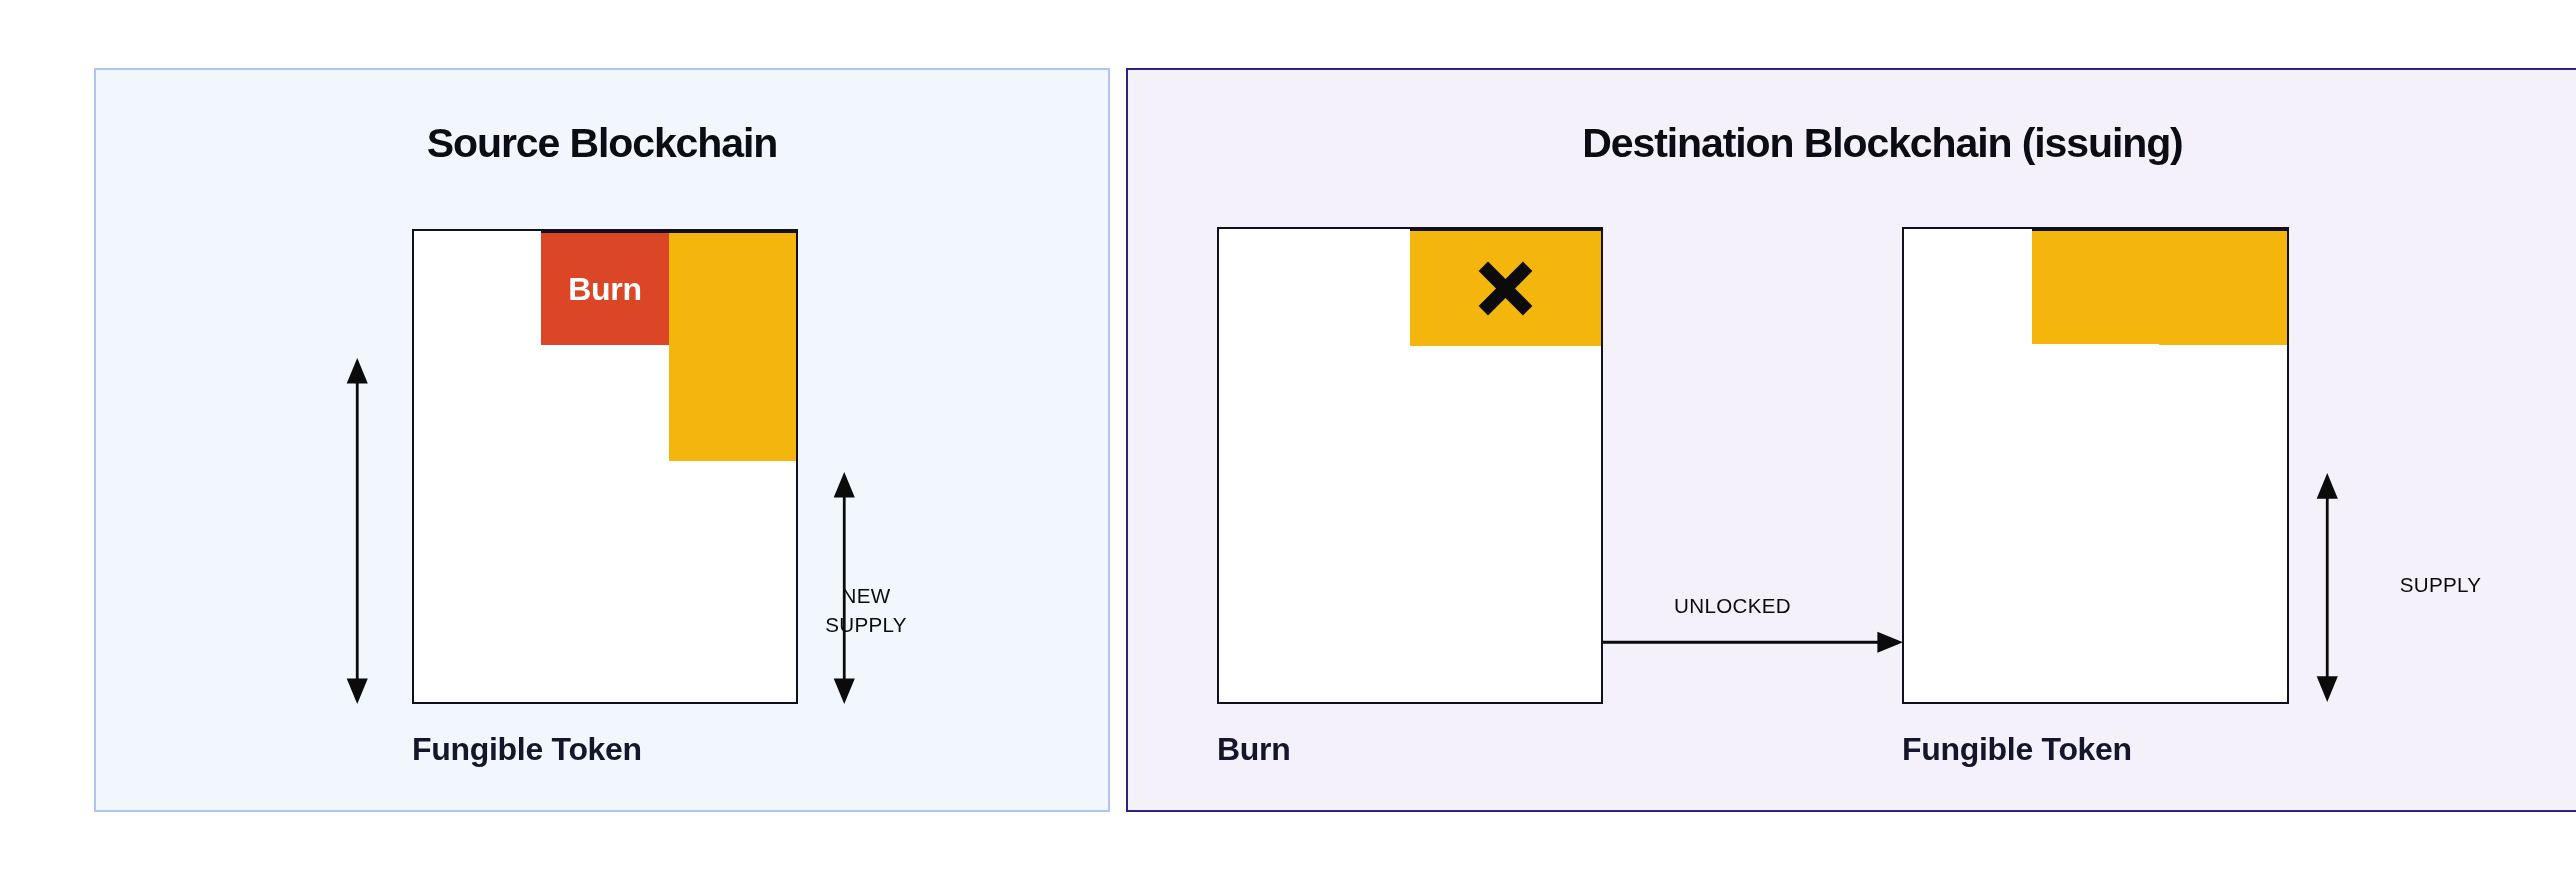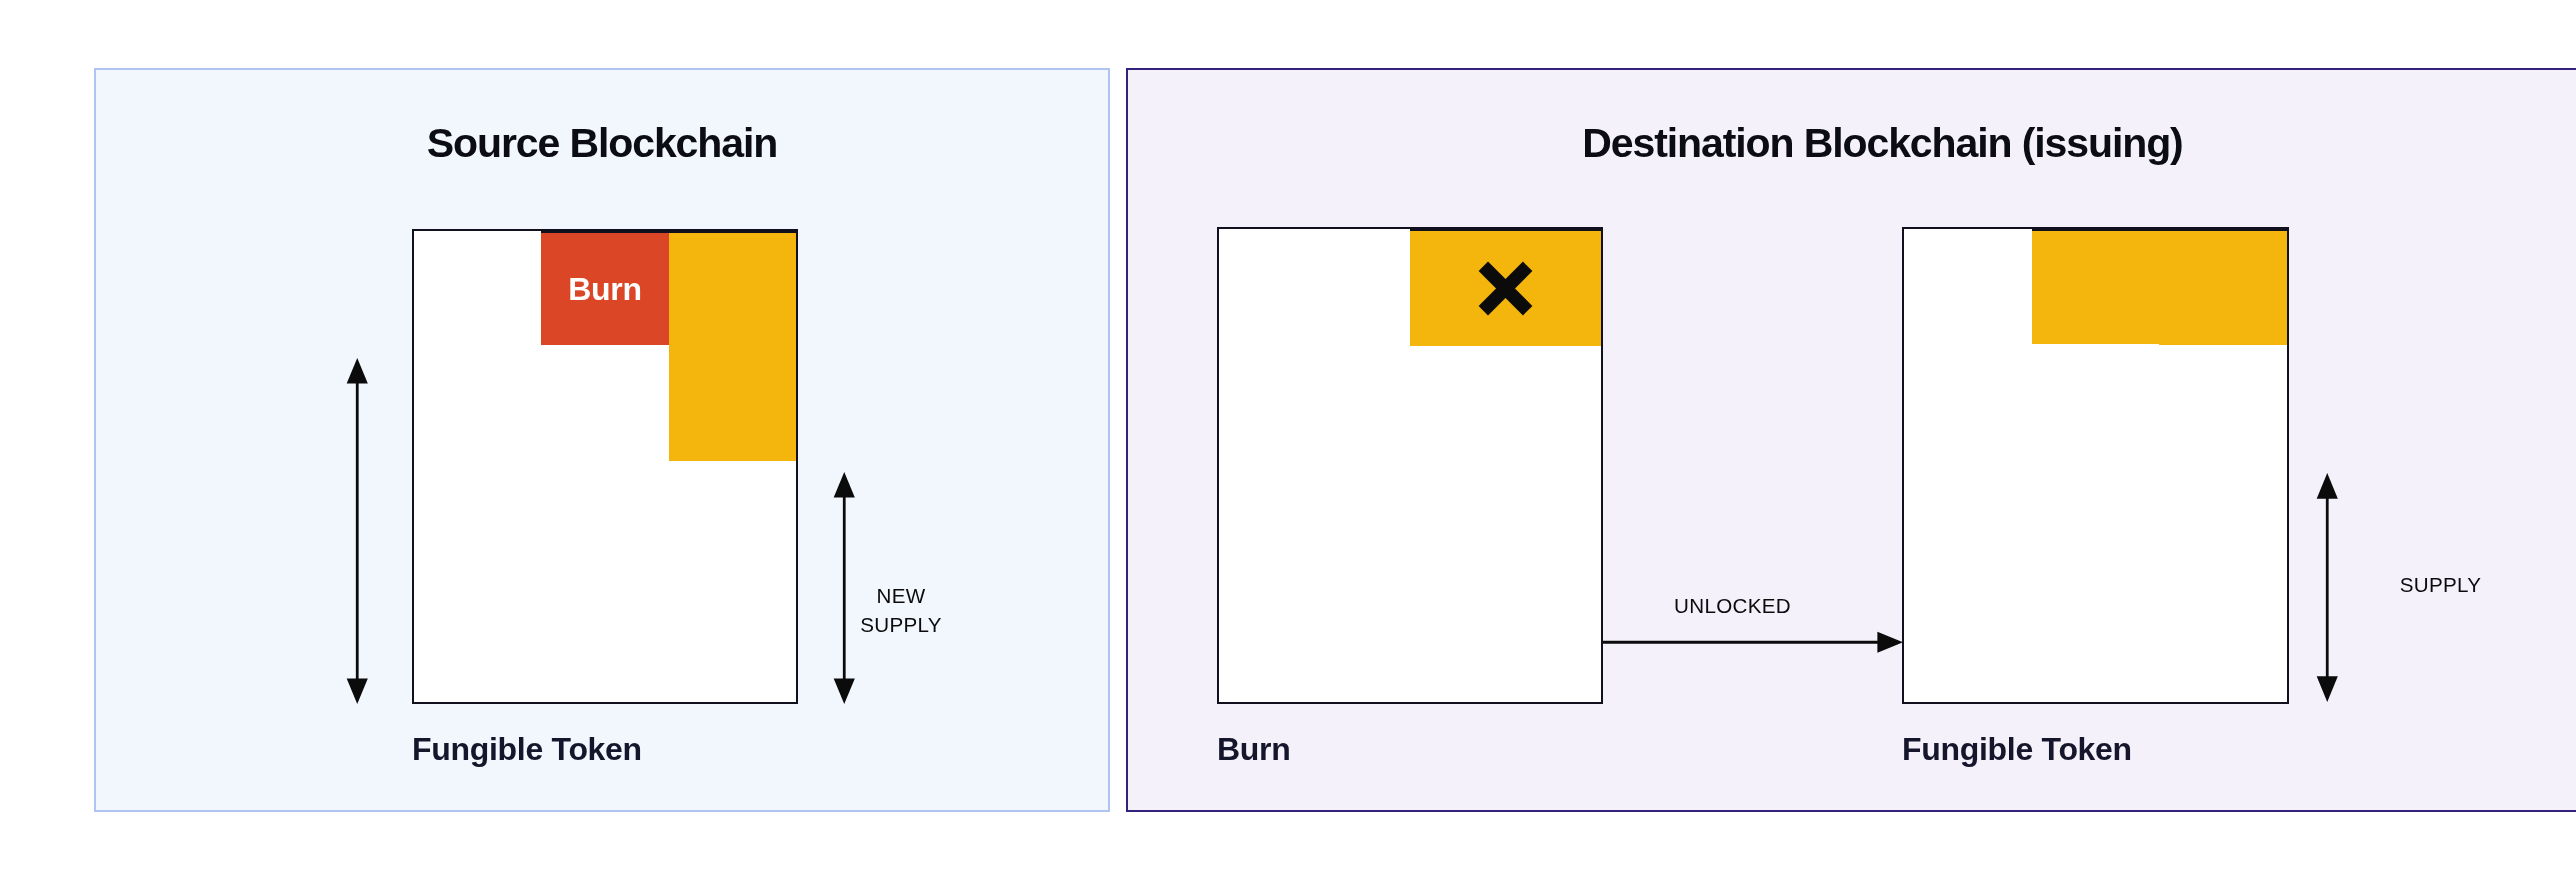--- a/index.html
+++ b/index.html
@@ -73,21 +73,21 @@
   .caption-source-token{left:316px;top:660px;width:386px}
   .caption-pool{left:89px;top:660px;width:386px}
   .caption-dest-token{left:774px;top:660px;width:387px}
   .measure-label{
     position:absolute;
     text-align:center;
     font-size:20.6px;font-weight:normal;letter-spacing:0.3px;
     line-height:29px;color:var(--arrow-ink);
   }
   .label-previous{left:90px;top:435px;width:167px}
-  .label-new{left:738px;top:511px;width:134px}
+  .label-new{left:703px;top:511px;width:134px}
   .label-supply{left:1229px;top:500px;width:167px}
   .label-unlocked{left:493px;top:521px;width:223px}
   .arrow{position:absolute}
   .arrow svg{display:block}
   .arrow-previous{left:249px;top:288px}
   .arrow-new{left:736px;top:402px}
   .arrow-supply{left:1187px;top:403px}
   .arrow-unlocked{left:475px;top:560px}
   .x-icon{display:block}
 </style>

